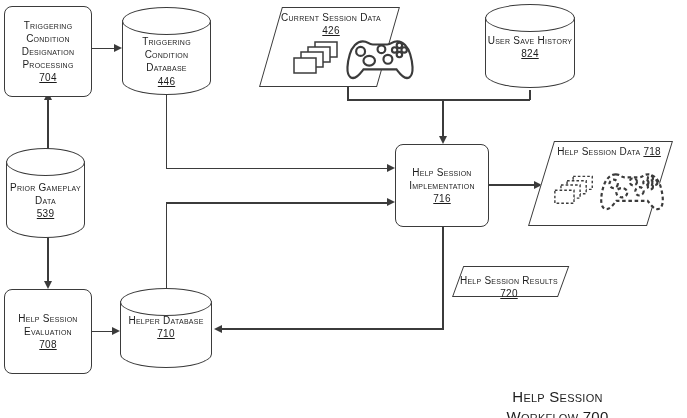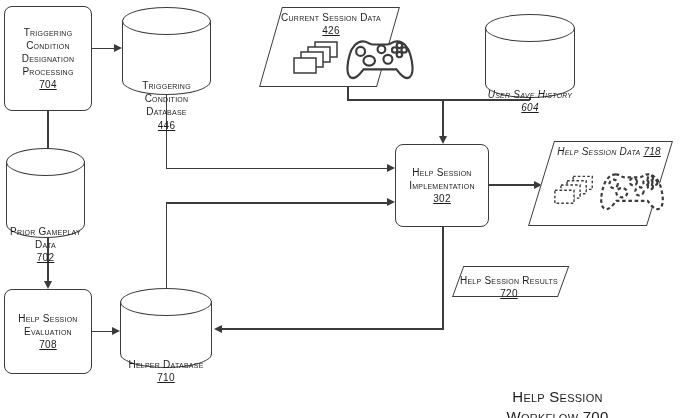--- a/index.html
+++ b/index.html
@@ -14,21 +14,21 @@
        display:flex;flex-direction:column;align-items:center;justify-content:center;
        padding:2px;box-sizing:border-box;z-index:3;}
 
   
   .cyl{position:absolute;z-index:3;}
   .cyl .cyl-body{position:absolute;left:0;right:0;top:13px;bottom:0;background:#fff;
        border:1.4px solid #3b3b3b;border-top:none;
        border-radius:0 0 50% 50% / 0 0 14px 14px;}
   .cyl .cyl-top{position:absolute;left:0;right:0;top:0;height:26px;background:#fff;
        border:1.4px solid #3b3b3b;border-radius:50%;}
-  .cyl .cyl-label{position:absolute;left:1px;right:1px;z-index:2;margin-top:44px;}
+  .cyl .cyl-label{position:absolute;left:1px;right:1px;z-index:2;}
 
   
   .para{position:absolute;border:1.4px solid #3b3b3b;background:#fff;
         transform-origin:0 100%;z-index:2;box-sizing:border-box;}
   .para-content{position:absolute;z-index:3;}
 
   
   .ln{position:absolute;background:#3b3b3b;z-index:1;}
   .ah{position:absolute;width:0;height:0;z-index:1;}
   .ah-r{border-left:8px solid #3b3b3b;border-top:4.5px solid transparent;border-bottom:4.5px solid transparent;}
@@ -71,21 +71,21 @@
   <div class="ln" style="left:442.3px;top:100px;width:1.5px;height:37px;"></div>
   <div class="ah ah-d" style="left:438.5px;top:136px;"></div>
 
   <div class="ln" style="left:489px;top:184.3px;width:46px;height:1.5px;"></div>
   <div class="ah ah-r" style="left:534px;top:180.6px;"></div>
 
   <div class="ln" style="left:442.3px;top:227px;width:1.5px;height:102px;"></div>
   <div class="ln" style="left:221px;top:328.2px;width:223px;height:1.5px;"></div>
   <div class="ah ah-l" style="left:214px;top:324.5px;"></div>
 
-  <div class="box txt" style="left:4px;top:6px;width:88px;height:105px;">
+  <div class="box txt" style="left:4px;top:6px;width:88px;height:91px;">
     <span>Triggering Condition Designation Processing</span>
     <span class="ref-block">704</span>
   </div>
 
   <div class="cyl" style="left:122px;top:7px;width:89px;height:88px;">
     <div class="cyl-body"></div>
     <div class="cyl-top"></div>
     <div class="cyl-label txt" style="top:28px;">
       <span>Triggering Condition Database</span>
       <span class="ref-block">446</span>
@@ -116,45 +116,45 @@
         <circle cx="26" cy="8.5" r="2.7"></circle>
         <circle cx="30.5" cy="15.5" r="3.1"></circle>
         <circle cx="38.5" cy="5.8" r="1.9"></circle>
         <circle cx="35.2" cy="9" r="1.9"></circle>
         <circle cx="41.8" cy="9" r="1.9"></circle>
         <circle cx="38.5" cy="12.2" r="1.9"></circle>
       </g>
     </svg>
   </div>
 
-  <div class="cyl" style="left:485px;top:14px;width:90px;height:84px;font-style:italic;">
+  <div class="cyl" style="left:485px;top:4px;width:90px;height:84px;">
     <div class="cyl-body"></div>
     <div class="cyl-top"></div>
     <div class="cyl-label txt" style="top:30px;">
       <span>User Save History</span>
-      <span class="ref-block">604</span>
+      <span class="ref-block">824</span>
     </div>
   </div>
 
   <div class="cyl" style="left:6px;top:148px;width:79px;height:90px;">
     <div class="cyl-body"></div>
     <div class="cyl-top"></div>
     <div class="cyl-label txt" style="top:33px;">
       <span>Prior Gameplay Data</span>
-      <span class="ref-block">702</span>
+      <span class="ref-block">539</span>
     </div>
   </div>
 
   <div class="box txt" style="left:395px;top:144px;width:94px;height:83px;">
     <span>Help Session Implementation</span>
-    <span class="ref-block">302</span>
+    <span class="ref-block">716</span>
   </div>
 
   <div class="para" style="left:528px;top:141px;width:119px;height:85px;transform:skewX(-17deg);"></div>
-  <div class="para-content txt" style="left:550px;top:145px;width:118px;font-style:italic;">
+  <div class="para-content txt" style="left:550px;top:145px;width:118px;">
     <span>Help Session Data</span>
     <span class="ref">718</span>
   </div>
   <div class="icon" style="left:554px;top:174px;">
     <svg width="40" height="36" viewBox="0 0 46 38">
       <g fill="#ffffff" stroke="#3b3b3b" stroke-width="1.6" stroke-dasharray="3 2.4">
         <rect x="22" y="1" width="22" height="15"></rect>
         <rect x="15" y="6" width="22" height="15"></rect>
         <rect x="8" y="11" width="22" height="15"></rect>
         <rect x="1" y="17" width="22" height="15"></rect>

